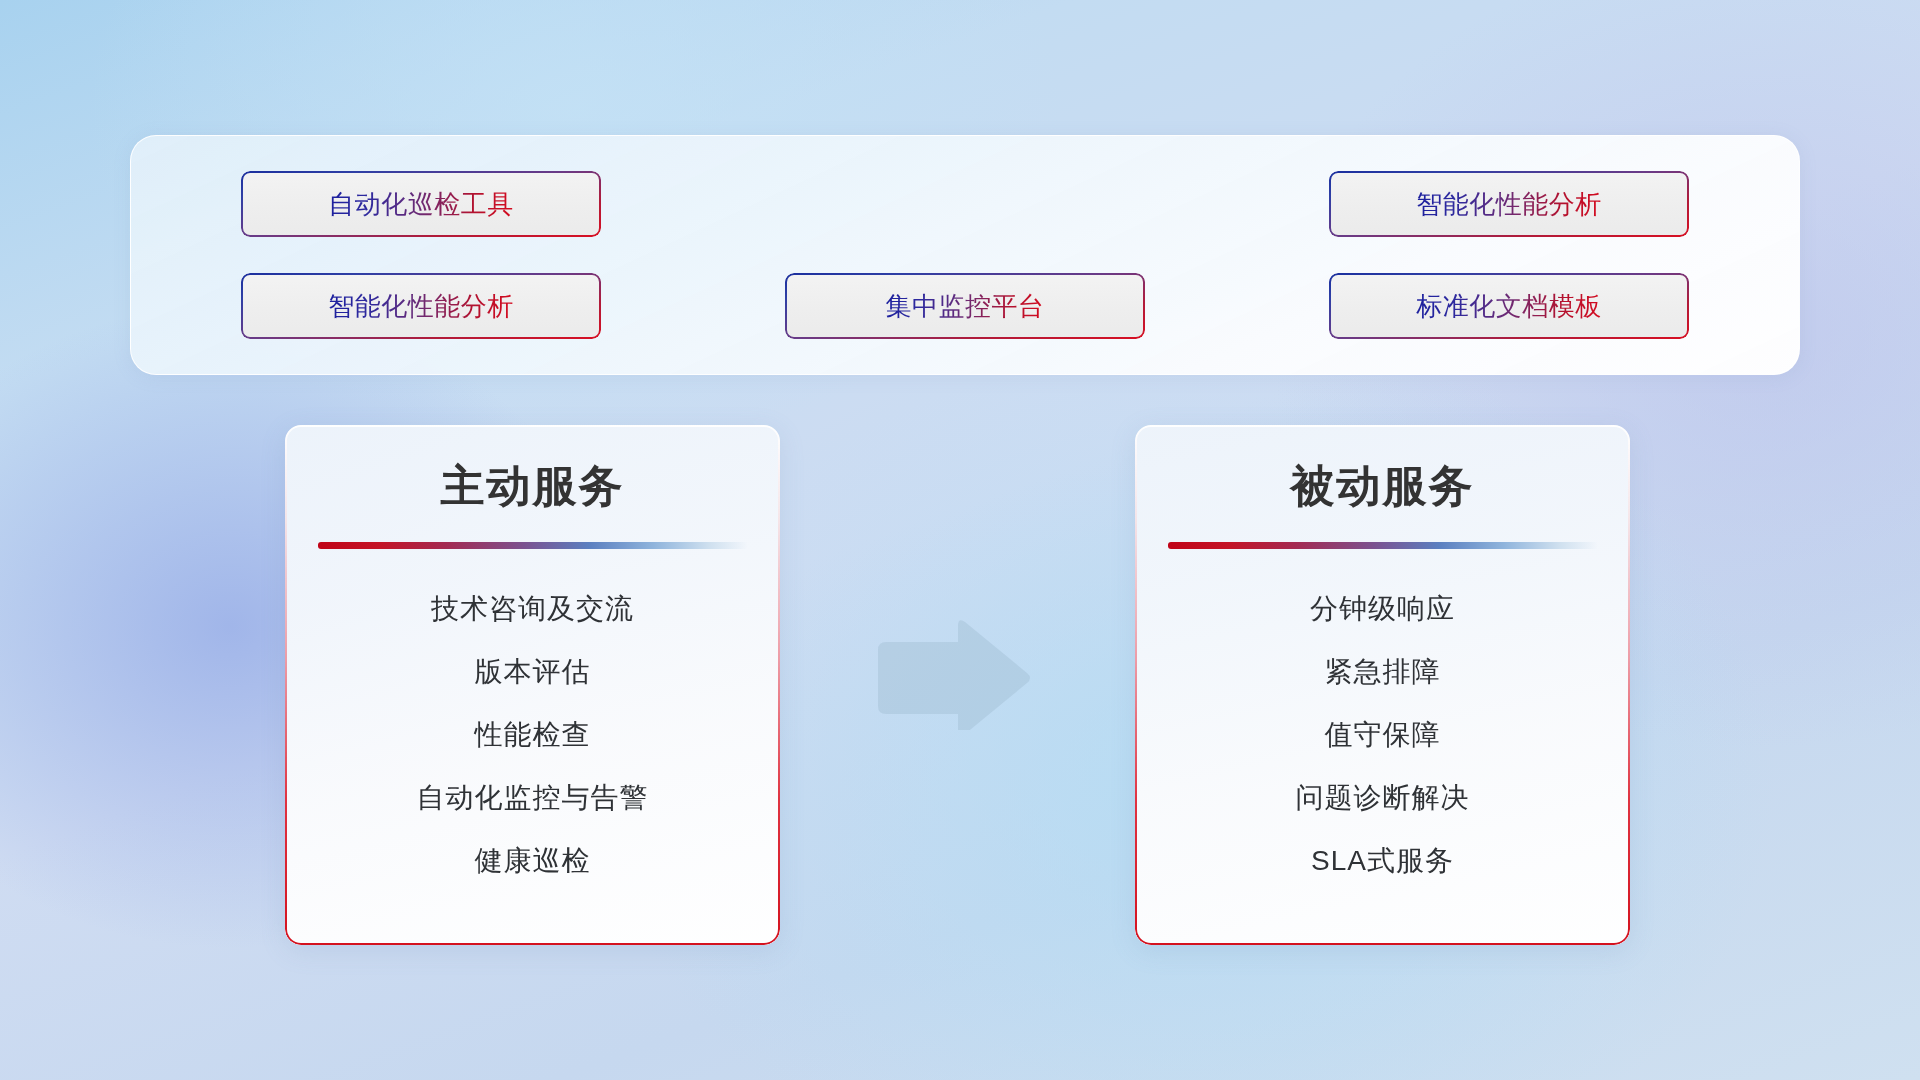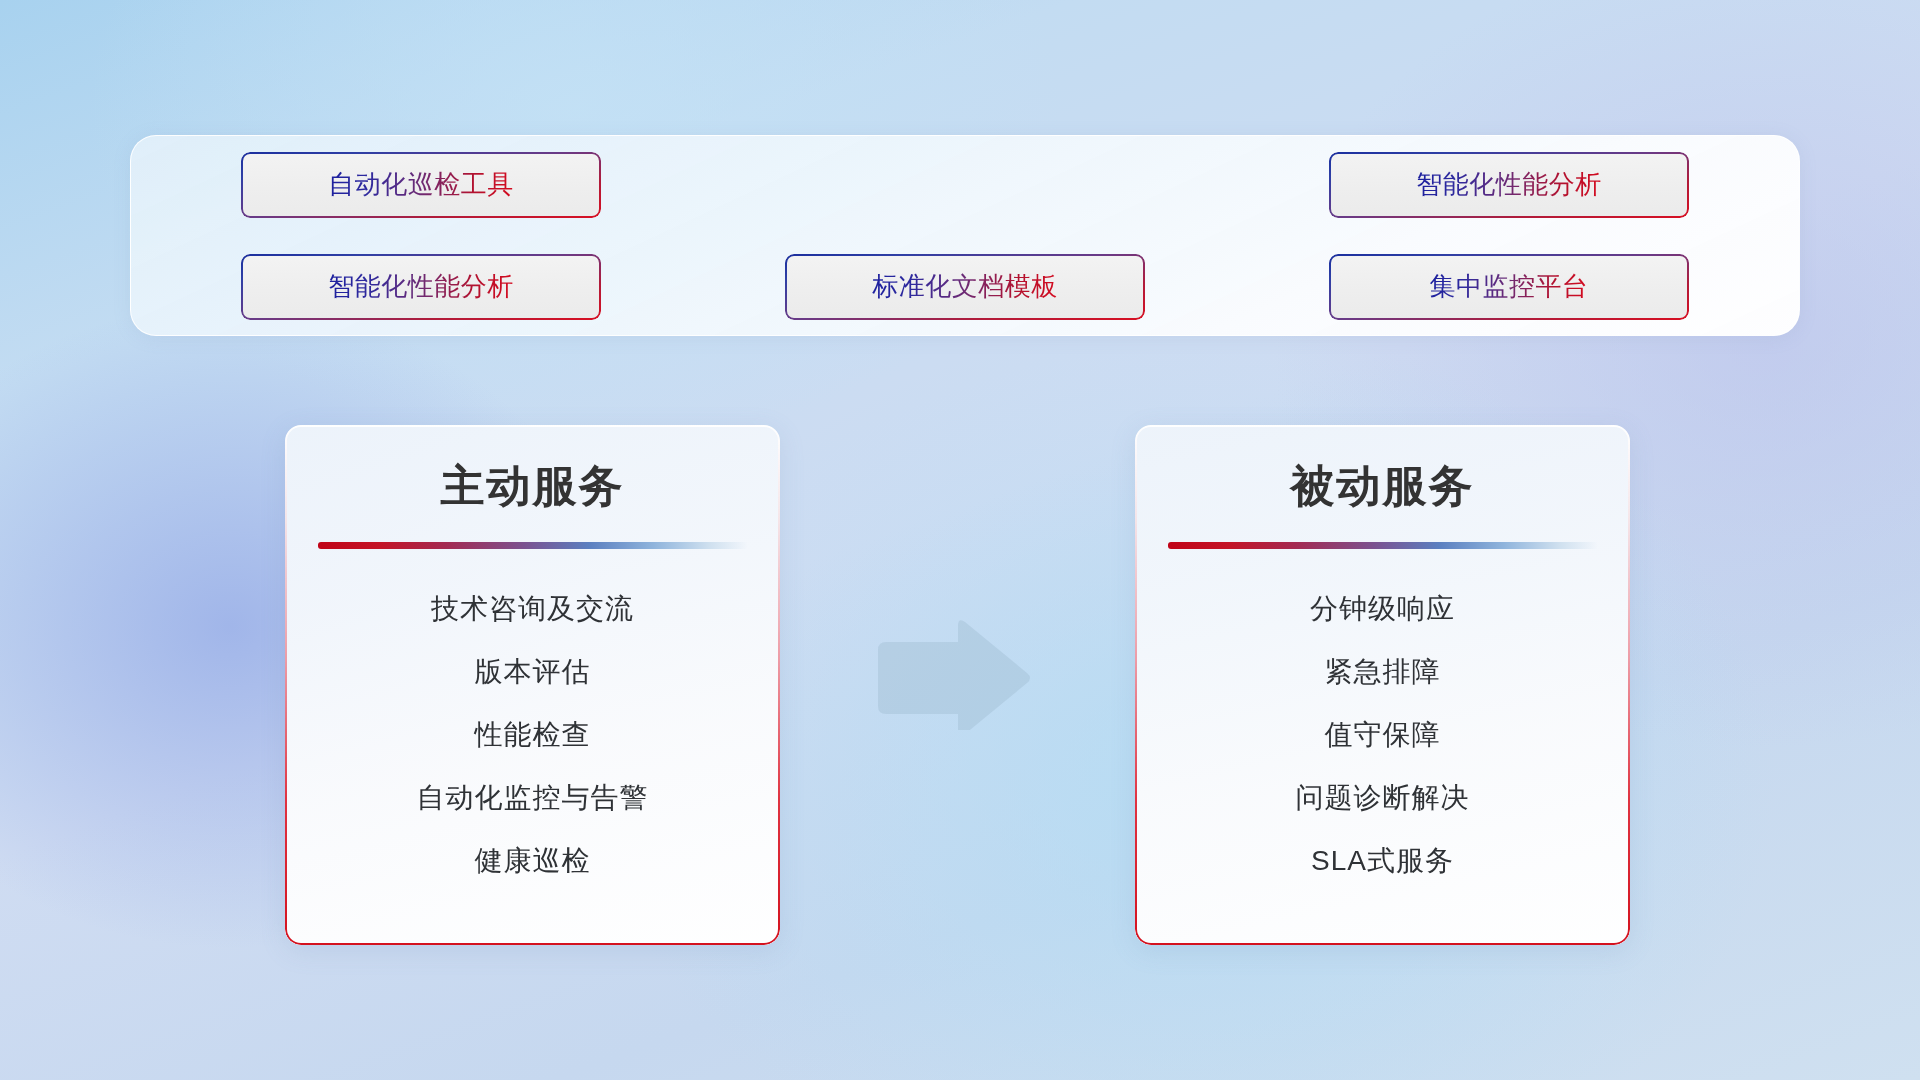--- a/index.html
+++ b/index.html
@@ -15,21 +15,21 @@
       radial-gradient(ellipse 900px 700px at 62% 72%, rgba(175,222,245,0.65) 0%, rgba(175,222,245,0.0) 65%),
       radial-gradient(ellipse 760px 620px at 92% 32%, rgba(186,192,235,0.55) 0%, rgba(186,192,235,0.0) 65%),
       radial-gradient(ellipse 700px 500px at 30% 10%, rgba(196,226,246,0.75) 0%, rgba(196,226,246,0.0) 70%),
       linear-gradient(160deg, #a8d2ef 0%, #c3dcf2 22%, #cfdcf2 48%, #c6d8ef 72%, #cfe0f0 100%);
   }
 
   
   #tag-panel {
     position:absolute;
     left:130px; top:135px;
-    width:1670px; height:201px;
+    width:1670px; height:240px;
     border-radius:26px;
     background:linear-gradient(155deg, rgba(226,240,250,0.92) 0%, rgba(238,246,252,0.95) 38%, rgba(250,252,254,0.97) 72%, rgba(255,255,255,0.98) 100%);
     border:1px solid rgba(255,255,255,0.9);
     box-shadow:0 2px 18px rgba(120,150,190,0.13);
     display:flex;
     flex-direction:column;
     justify-content:center;
     align-items:center;
     padding:0 40px;
   }
@@ -176,26 +176,26 @@
   </div>
 
   <div class="tag-row">
     <div class="tag-cell">
       <div class="tag-chip">
         <span>智能化性能分析</span>
       </div>
     </div>
     <div class="tag-cell">
       <div class="tag-chip">
+        <span>集中监控平台</span>
+      </div>
+    </div>
+    <div class="tag-cell">
+      <div class="tag-chip">
         <span>标准化文档模板</span>
-      </div>
-    </div>
-    <div class="tag-cell">
-      <div class="tag-chip">
-        <span>集中监控平台</span>
       </div>
     </div>
   </div>
 
 </div>
 
 <div class="service-card" id="card-proactive">
   <div class="card-title">主动服务</div>
   <div class="card-rule"></div>
   <div class="card-items">

